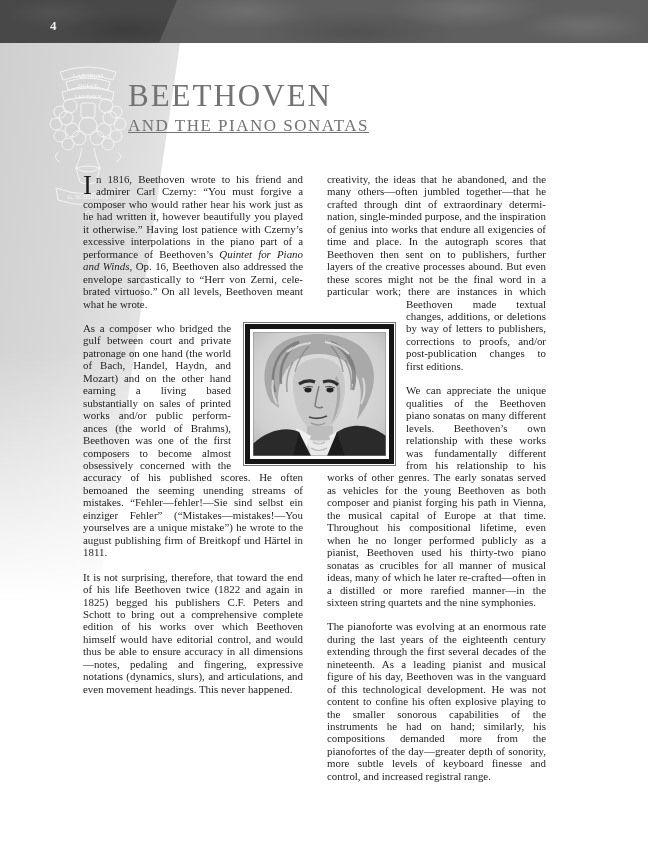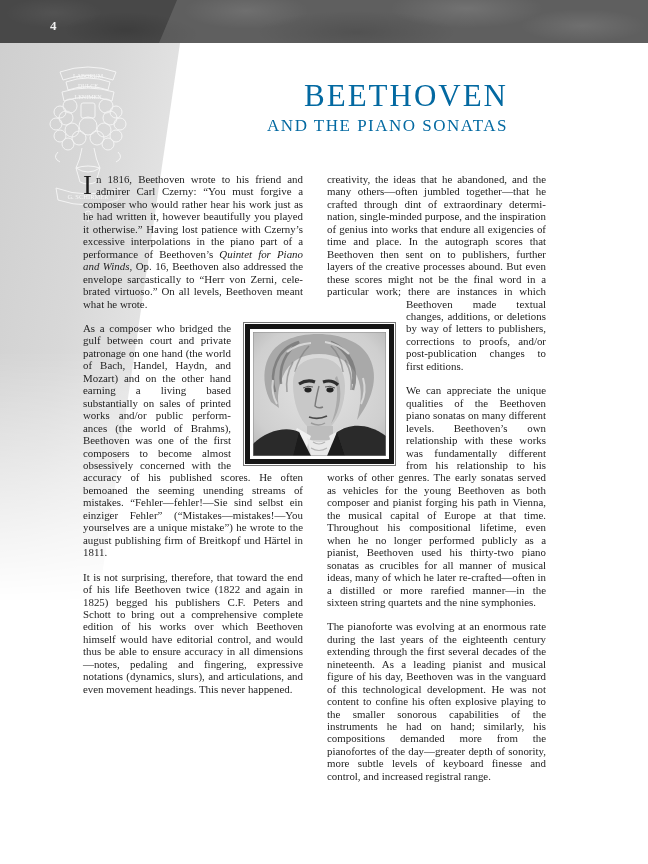--- a/index.html
+++ b/index.html
@@ -37,23 +37,23 @@
   .side-panel{
     position:absolute;left:0;top:43px;width:186px;height:560px;
     clip-path:polygon(0 0,180px 0,98px 100%,0 100%);
     background:linear-gradient(100deg,#cfcfcf 0%,#d8d8d8 40%,#e4e4e4 70%,#f2f2f2 100%);
     -webkit-mask-image:linear-gradient(to bottom,#000 55%,rgba(0,0,0,.45) 80%,transparent 100%);
     mask-image:linear-gradient(to bottom,#000 55%,rgba(0,0,0,.45) 80%,transparent 100%);
   }
   .crest{position:absolute;left:46px;top:60px;width:84px;height:164px;opacity:.8;}
   .crest text{fill:#ffffff;font-family:"Liberation Serif",serif;}
   
-  .title-block{position:absolute;left:108px;top:80px;width:400px;text-align:right;color:#0369a1;}
+  .title-block{position:absolute;left:128px;top:80px;width:400px;text-align:left;color:#737373;}
   .title{font-size:31px;letter-spacing:2px;line-height:1;}
-  .subtitle{font-size:17px;letter-spacing:1.5px;margin-top:5px;}
+  .subtitle{font-size:17px;letter-spacing:1.5px;margin-top:5px;text-decoration:underline;}
   
   .columns{
     position:absolute;left:83px;top:173px;width:463px;
     display:flex;gap:24px;
   }
   .col{width:220px;font-size:10.9px;line-height:12.45px;text-align:justify;color:#222;}
   .col-right{width:219px;}
   .col p{margin:0 0 12px 0;}
   .dropcap{
     float:left;font-size:27px;line-height:22px;

